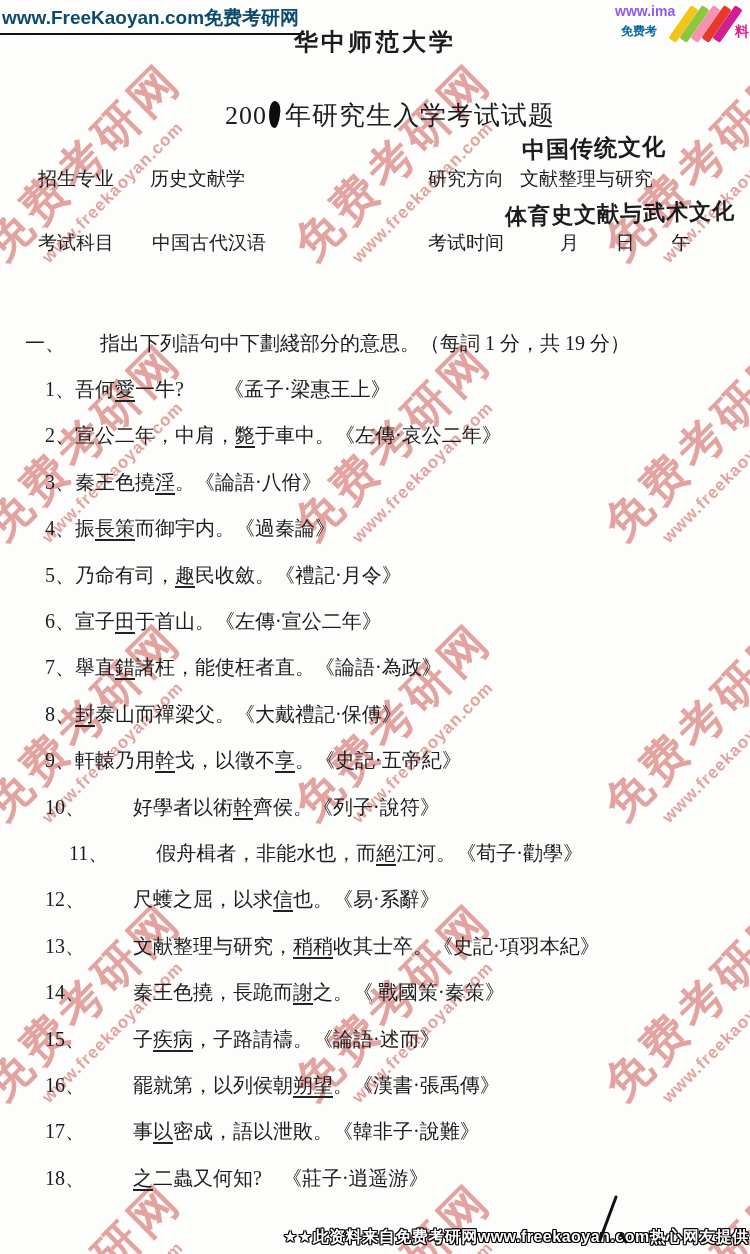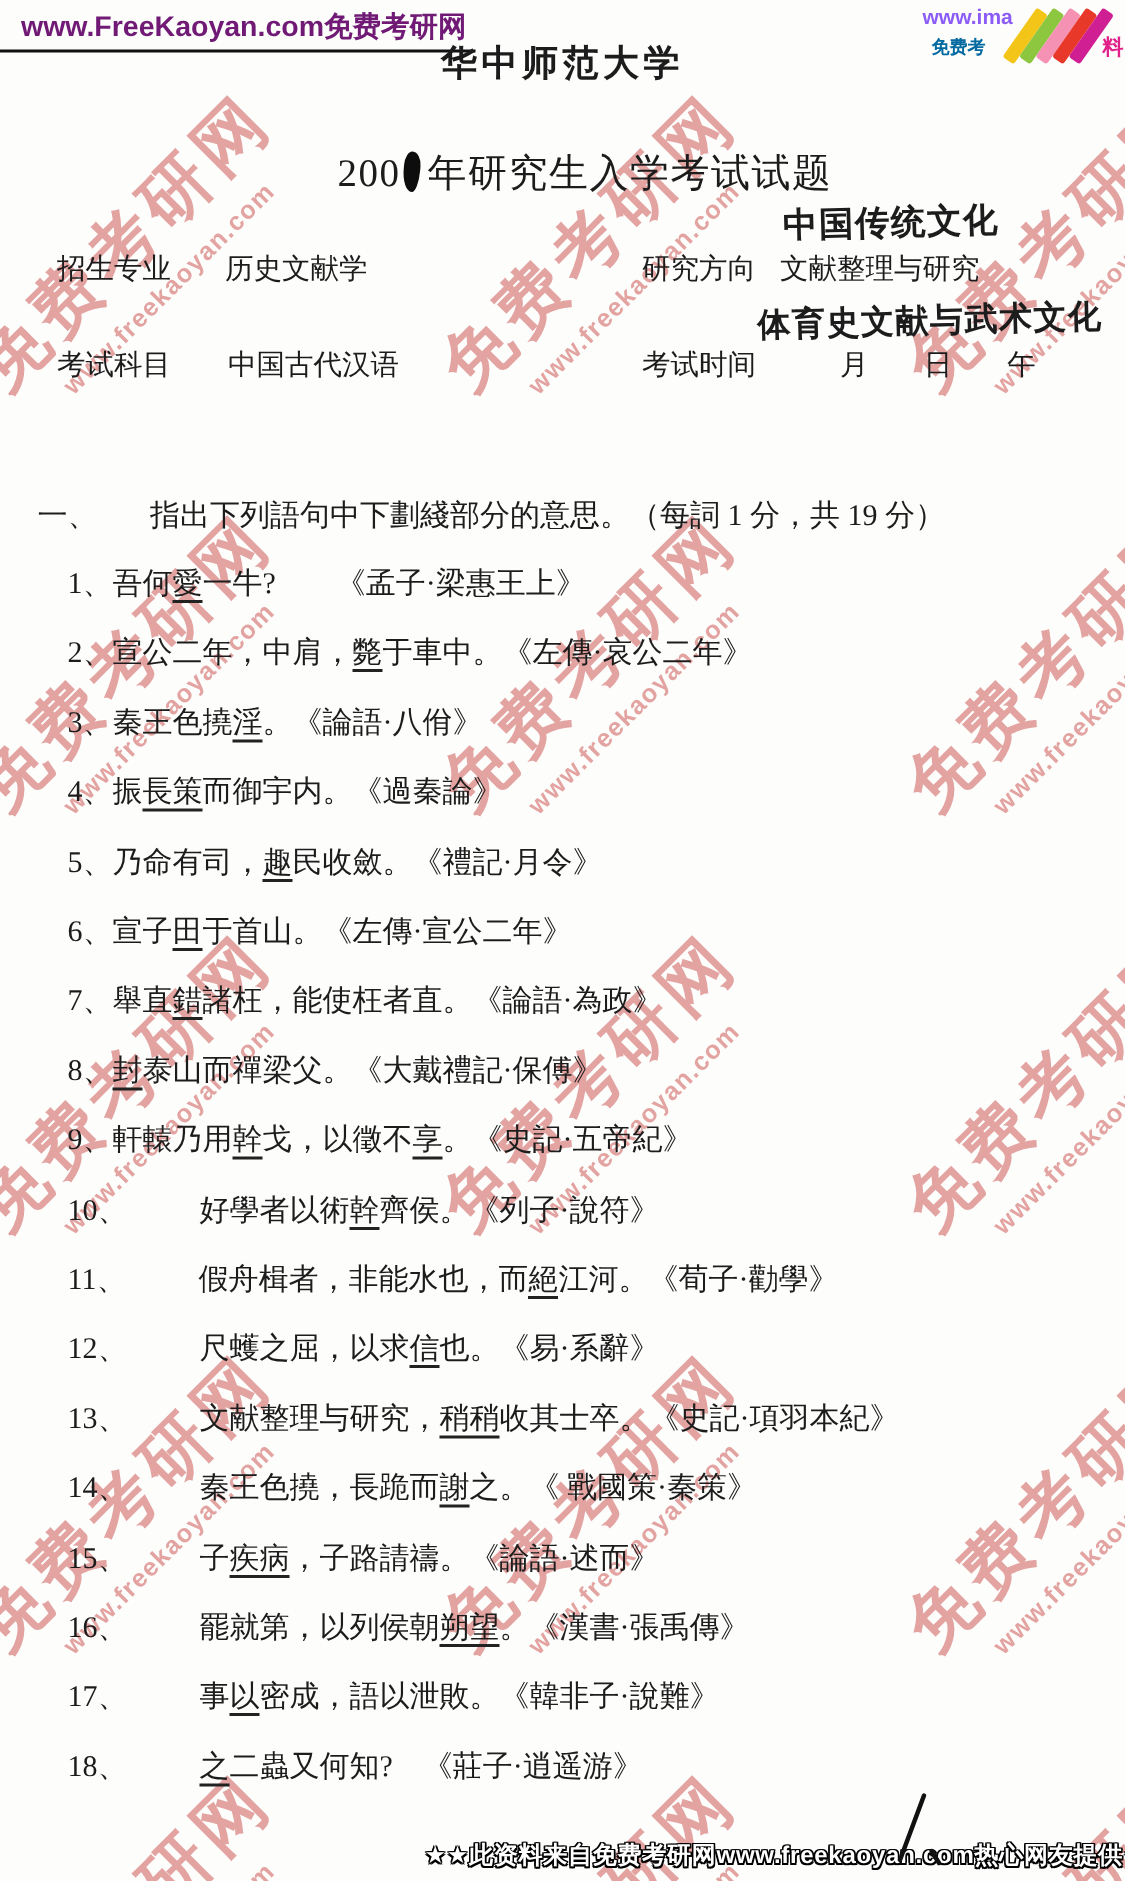--- a/index.html
+++ b/index.html
@@ -13,22 +13,22 @@
   .wm{position:absolute;width:300px;height:300px;display:flex;align-items:center;justify-content:center;}
   .wm-in{transform:rotate(-45deg);text-align:center;color:rgba(206,99,94,.58);
          font-family:"Liberation Sans","DejaVu Sans",sans-serif;}
   .wm1{font-size:46px;font-weight:bold;letter-spacing:5px;white-space:nowrap;}
   .wm2{font-size:17px;font-weight:bold;letter-spacing:1px;white-space:nowrap;margin-top:2px;}
   
   .content{position:absolute;inset:0;z-index:2;}
   .topbar{
     position:absolute;left:0;top:5px;
     font-family:"Liberation Sans","DejaVu Sans",sans-serif;
-    font-size:19px;font-weight:bold;color:#701a75;
-    border-bottom:2px solid #111;padding:0 6px 2px 14px;white-space:nowrap;
+    font-size:19px;font-weight:bold;color:#0c4a6e;
+    border-bottom:2px solid #111;padding:0 6px 2px 2px;white-space:nowrap;
   }
   
   .logo{position:absolute;right:0;top:0;width:135px;height:52px;
         font-family:"Liberation Sans","DejaVu Sans",sans-serif;font-weight:bold;}
   .logo-url{position:absolute;left:0;top:3px;font-size:14px;color:#8b5cf6;white-space:nowrap;}
   .logo-cn1{position:absolute;left:6px;top:23px;font-size:12px;color:#0369a1;white-space:nowrap;}
   .logo-cn2{position:absolute;right:1px;top:23px;font-size:14px;color:#e0218a;}
   .stripes{position:absolute;left:62px;top:0;width:70px;height:50px;}
   .stripes i{position:absolute;width:9px;height:40px;top:4px;border-radius:2px;transform:rotate(35deg);}
   .stripes .s1{left:2px;background:#f3c518;}
@@ -205,21 +205,21 @@
         <div class="q" style="top: 374px;"><span class="qnum">1、</span><span class="qtext"><span>吾何</span><span class="u">愛</span><span>一牛?　　《孟子·梁惠王上》</span></span></div>
         <div class="q" style="top: 420.4px;"><span class="qnum">2、</span><span class="qtext"><span>宣公二年，中肩，</span><span class="u">斃</span><span>于車中。《左傳·哀公二年》</span></span></div>
         <div class="q" style="top: 466.8px;"><span class="qnum">3、</span><span class="qtext"><span>秦王色撓</span><span class="u">淫</span><span>。《論語·八佾》</span></span></div>
         <div class="q" style="top: 513.2px;"><span class="qnum">4、</span><span class="qtext"><span>振</span><span class="u">長策</span><span>而御宇内。《過秦論》</span></span></div>
         <div class="q" style="top: 559.6px;"><span class="qnum">5、</span><span class="qtext"><span>乃命有司，</span><span class="u">趣</span><span>民收斂。《禮記·月令》</span></span></div>
         <div class="q" style="top: 606px;"><span class="qnum">6、</span><span class="qtext"><span>宣子</span><span class="u">田</span><span>于首山。《左傳·宣公二年》</span></span></div>
         <div class="q" style="top: 652.4px;"><span class="qnum">7、</span><span class="qtext"><span>舉直</span><span class="u">錯</span><span>諸枉，能使枉者直。《論語·為政》</span></span></div>
         <div class="q" style="top: 698.8px;"><span class="qnum">8、</span><span class="qtext"><span class="u">封</span><span>泰山而禪梁父。《大戴禮記·保傅》</span></span></div>
         <div class="q" style="top: 745.2px;"><span class="qnum">9、</span><span class="qtext"><span>軒轅乃用</span><span class="u">幹</span><span>戈，以徵不</span><span class="u">享</span><span>。《史記·五帝紀》</span></span></div>
         <div class="q q2" style="top: 791.6px;"><span class="qnum">10、</span><span class="qtext"><span>好學者以術</span><span class="u">幹</span><span>齊侯。《列子·說符》</span></span></div>
-        <div class="q q2" style="top: 838px;"><span class="qnum">11、</span><span class="qtext"><span>假舟楫者，非能水也，而</span><span class="u">絕</span><span>江河。《荀子·勸學》</span></span></div>
+        <div class="q q2" style="top: 838px; margin-left: 24px;"><span class="qnum">11、</span><span class="qtext"><span>假舟楫者，非能水也，而</span><span class="u">絕</span><span>江河。《荀子·勸學》</span></span></div>
         <div class="q q2" style="top: 884.4px;"><span class="qnum">12、</span><span class="qtext"><span>尺蠖之屈，以求</span><span class="u">信</span><span>也。《易·系辭》</span></span></div>
         <div class="q q2" style="top: 930.8px;"><span class="qnum">13、</span><span class="qtext"><span>文献整理与研究，</span><span class="u">稍稍</span><span>收其士卒。《史記·項羽本紀》</span></span></div>
         <div class="q q2" style="top: 977.2px;"><span class="qnum">14、</span><span class="qtext"><span>秦王色撓，長跪而</span><span class="u">謝</span><span>之。《 戰國策·秦策》</span></span></div>
         <div class="q q2" style="top: 1023.6px;"><span class="qnum">15、</span><span class="qtext"><span>子</span><span class="u">疾病</span><span>，子路請禱。《論語·述而》</span></span></div>
         <div class="q q2" style="top: 1070px; font-family: Liberation Serif, serif;"><span class="qnum">16、</span><span class="qtext"><span>罷就第，以列侯朝</span><span class="u">朔望</span><span>。《漢書·張禹傳》</span></span></div>
         <div class="q q2" style="top: 1116.4px;"><span class="qnum">17、</span><span class="qtext"><span>事</span><span class="u">以</span><span>密成，語以泄敗。《韓非子·說難》</span></span></div>
         <div class="q q2" style="top: 1162.8px;"><span class="qnum">18、</span><span class="qtext"><span class="u">之</span><span>二蟲又何知?　《莊子·逍遥游》</span></span></div>
       </div>
 
     <div class="footer">★★此资料来自免费考研网www.freekaoyan.com热心网友提供★★</div>

